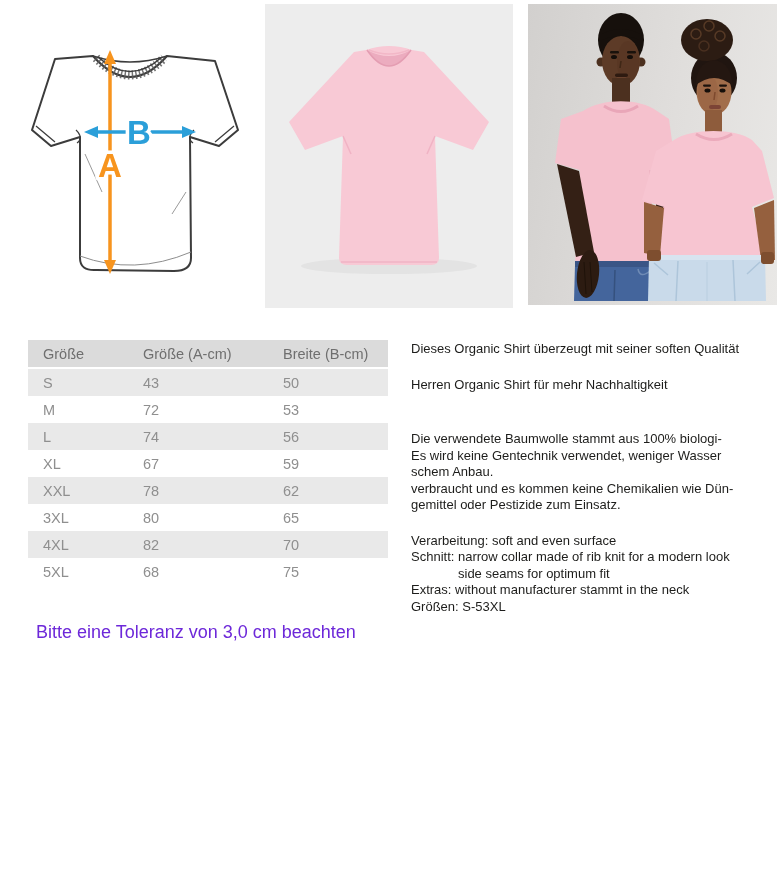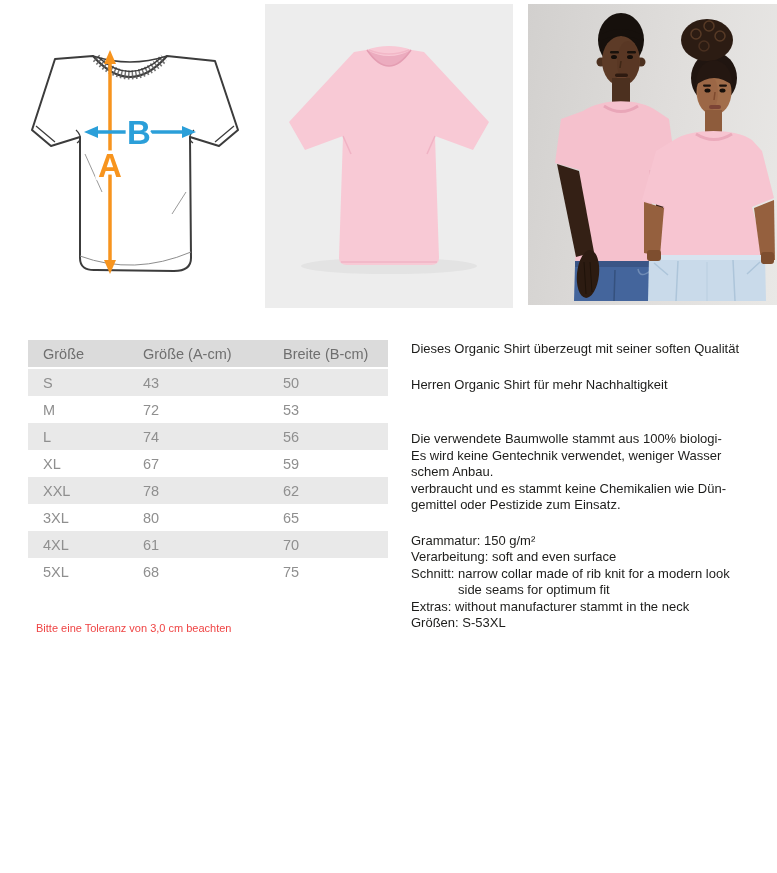--- a/index.html
+++ b/index.html
@@ -20,21 +20,21 @@
   }
   table.size-table th{
     background:#dbdbdb;color:#6f6f6f;font-weight:400;text-align:left;
     height:27px;padding:0 0 0 15px;border-bottom:2px solid #ffffff;
   }
   table.size-table td{height:27px;padding:0 0 0 15px;font-weight:400;}
   table.size-table tbody tr:nth-child(odd){background:#e9e9e9;}
   table.size-table tbody tr:nth-child(even){background:#ffffff;}
 
   .tolerance{
-    position:absolute;left:36px;top:622px;font-size:11px;color:#ef4444;
+    position:absolute;left:36px;top:622px;font-size:18px;color:#6d28d9;
   }
 
   .description{
     position:absolute;left:411px;top:341px;width:366px;
     font-size:13px;line-height:16.5px;color:#1d1d1b;
   }
   .desc-line{white-space:pre;min-height:1px;}
   .desc-line:empty{height:19px;}
   .desc-line.indent{padding-left:47px;}
 
@@ -214,21 +214,21 @@
       <td>78</td>
       <td>62</td>
     </tr>
     <tr>
       <td>3XL</td>
       <td>80</td>
       <td>65</td>
     </tr>
     <tr>
       <td>4XL</td>
-      <td>61</td>
+      <td>82</td>
       <td>70</td>
     </tr>
     <tr>
       <td>5XL</td>
       <td>68</td>
       <td>75</td>
     </tr>
   </tbody>
 </table>
 
@@ -236,22 +236,21 @@
 
 <div class="description">
   <div class="desc-line">Dieses Organic Shirt überzeugt mit seiner soften Qualität</div>
   <div class="desc-line"></div>
   <div class="desc-line">Herren Organic Shirt für mehr Nachhaltigkeit</div>
   <div class="desc-line"></div>
   <div class="desc-line"></div>
   <div class="desc-line">Die verwendete Baumwolle stammt aus 100% biologi-</div>
   <div class="desc-line">Es wird keine Gentechnik verwendet, weniger Wasser</div>
   <div class="desc-line">schem Anbau.</div>
-  <div class="desc-line">verbraucht und es stammt keine Chemikalien wie Dün-</div>
+  <div class="desc-line">verbraucht und es kommen keine Chemikalien wie Dün-</div>
   <div class="desc-line">gemittel oder Pestizide zum Einsatz.</div>
   <div class="desc-line"></div>
-  <div class="desc-line">Grammatur: 150 g/m²</div>
   <div class="desc-line">Verarbeitung: soft and even surface</div>
   <div class="desc-line">Schnitt: narrow collar made of rib knit for a modern look</div>
   <div class="desc-line indent">side seams for optimum fit</div>
   <div class="desc-line">Extras: without manufacturer stammt in the neck</div>
   <div class="desc-line">Größen: S-53XL</div>
 </div>
 
 </body></html>

